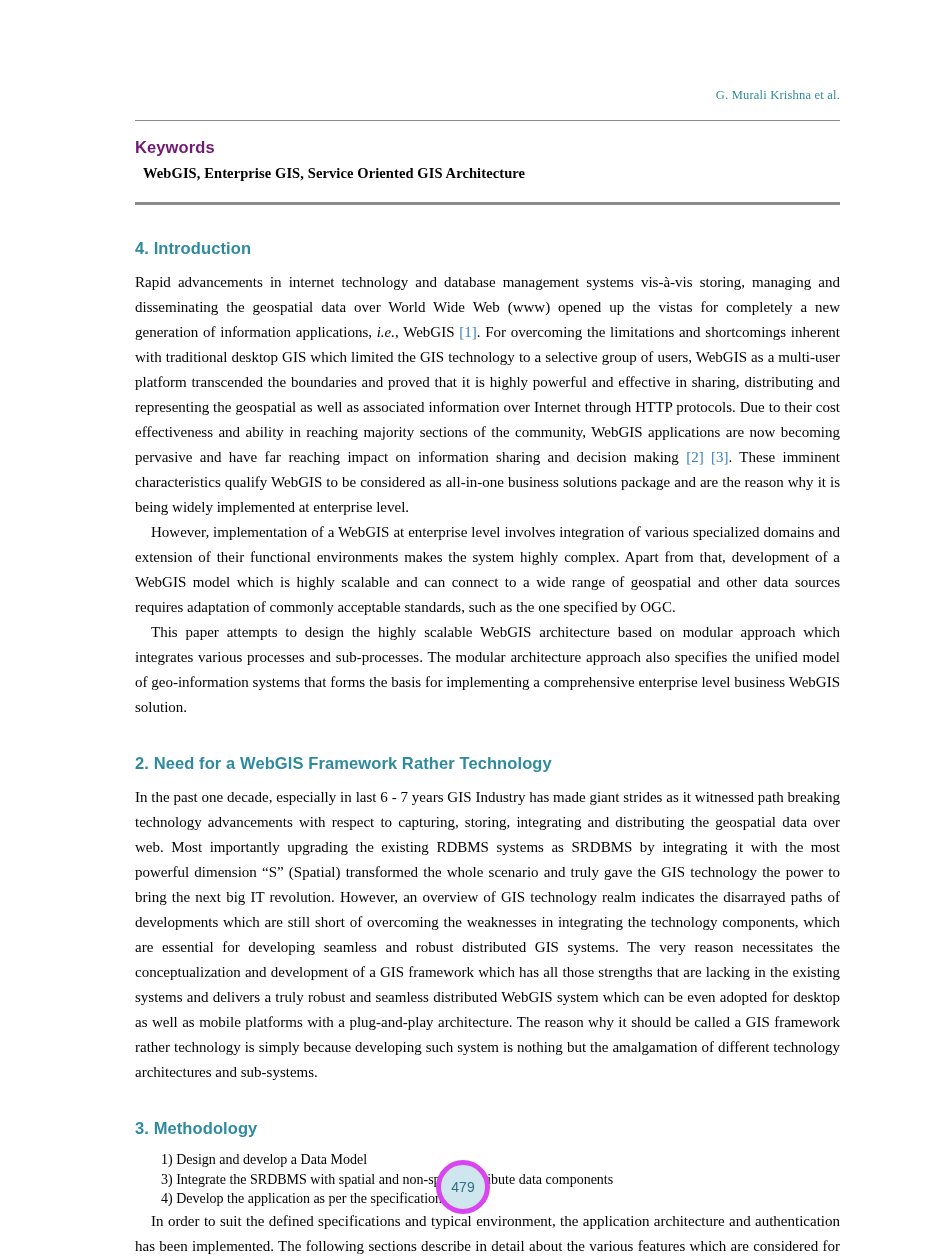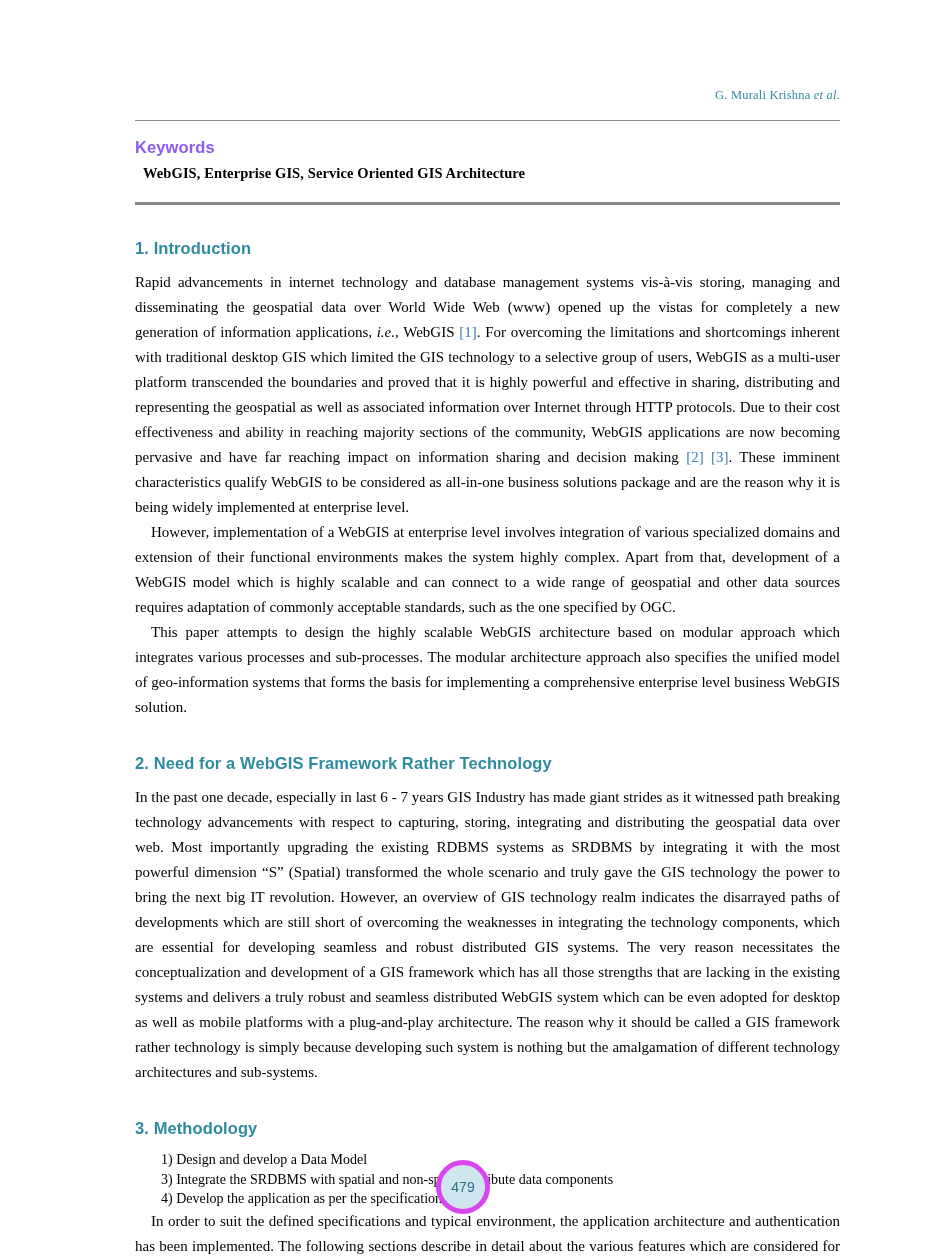--- a/index.html
+++ b/index.html
@@ -26,40 +26,39 @@
   .running-head {
     position: absolute;
     top: 88px;
     right: 86px;
     font-family: "Liberation Serif", serif;
     font-size: 12.5px;
     color: #2e8b9e;
     letter-spacing: 0.2px;
   }
   .running-head .et-al {
-    font-style: italic;
   }
   .rule-top {
     position: absolute;
     left: 135px;
     top: 120px;
     width: 705px;
     height: 1px;
     background: #8a8a8a;
   }
   .content {
     position: absolute;
     left: 135px;
     top: 120px;
     width: 705px;
   }
   h2.keywords-title {
     font-family: "Liberation Sans", sans-serif;
     font-size: 16.5px;
-    color: #8b5cf6;
+    color: #701a75;
     font-weight: bold;
     margin: 18px 0 8px 0;
     letter-spacing: 0.1px;
   }
   .keywords-line {
     font-family: "Liberation Serif", serif;
     font-weight: bold;
     font-size: 14.5px;
     margin: 0 0 0 8px;
     letter-spacing: 0.1px;
@@ -134,21 +133,21 @@
 
   <div class="rule-top"></div>
 
   <div class="content">
 
     <h2 class="keywords-title">Keywords</h2>
     <p class="keywords-line">WebGIS, Enterprise GIS, Service Oriented GIS Architecture</p>
 
     <div class="rule-thick"></div>
 
-    <h2 class="section-title">1. Introduction</h2>
+    <h2 class="section-title">4. Introduction</h2>
     <div id="sec0">
         <p class="body-par"><span>Rapid advancements in internet technology and database management systems vis-à-vis storing, managing and disseminating the geospatial data over World Wide Web (www) opened up the vistas for completely a new generation of information applications, </span><span class="italic">i.e.</span><span>, WebGIS </span><span class="cite">[1]</span><span>. For overcoming the limitations and shortcomings inherent with traditional desktop GIS which limited the GIS technology to a selective group of users, WebGIS as a multi-user platform transcended the boundaries and proved that it is highly powerful and effective in sharing, distributing and representing the geospatial as well as associated information over Internet through HTTP protocols. Due to their cost effectiveness and ability in reaching majority sections of the community, WebGIS applications are now becoming pervasive and have far reaching impact on information sharing and decision making </span><span class="cite">[2]</span><span> </span><span class="cite">[3]</span><span>. These imminent characteristics qualify WebGIS to be considered as all-in-one business solutions package and are the reason why it is being widely implemented at enterprise level.</span></p>
         <p class="body-par indent"><span>However, implementation of a WebGIS at enterprise level involves integration of various specialized domains and extension of their functional environments makes the system highly complex. Apart from that, development of a WebGIS model which is highly scalable and can connect to a wide range of geospatial and other data sources requires adaptation of commonly acceptable standards, such as the one specified by OGC.</span></p>
         <p class="body-par indent"><span>This paper attempts to design the highly scalable WebGIS architecture based on modular approach which integrates various processes and sub-processes. The modular architecture approach also specifies the unified model of geo-information systems that forms the basis for implementing a comprehensive enterprise level business WebGIS solution.</span></p>
       </div>
 
     <h2 class="section-title">2. Need for a WebGIS Framework Rather Technology</h2>
     <div id="sec1">
         <p class="body-par"><span>In the past one decade, especially in last 6 - 7 years GIS Industry has made giant strides as it witnessed path breaking technology advancements with respect to capturing, storing, integrating and distributing the geospatial data over web. Most importantly upgrading the existing RDBMS systems as SRDBMS by integrating it with the most powerful dimension “S” (Spatial) transformed the whole scenario and truly gave the GIS technology the power to bring the next big IT revolution. However, an overview of GIS technology realm indicates the disarrayed paths of developments which are still short of overcoming the weaknesses in integrating the technology components, which are essential for developing seamless and robust distributed GIS systems. The very reason necessitates the conceptualization and development of a GIS framework which has all those strengths that are lacking in the existing systems and delivers a truly robust and seamless distributed WebGIS system which can be even adopted for desktop as well as mobile platforms with a plug-and-play architecture. The reason why it should be called a GIS framework rather technology is simply because developing such system is nothing but the amalgamation of different technology architectures and sub-systems.</span></p>
       </div>

